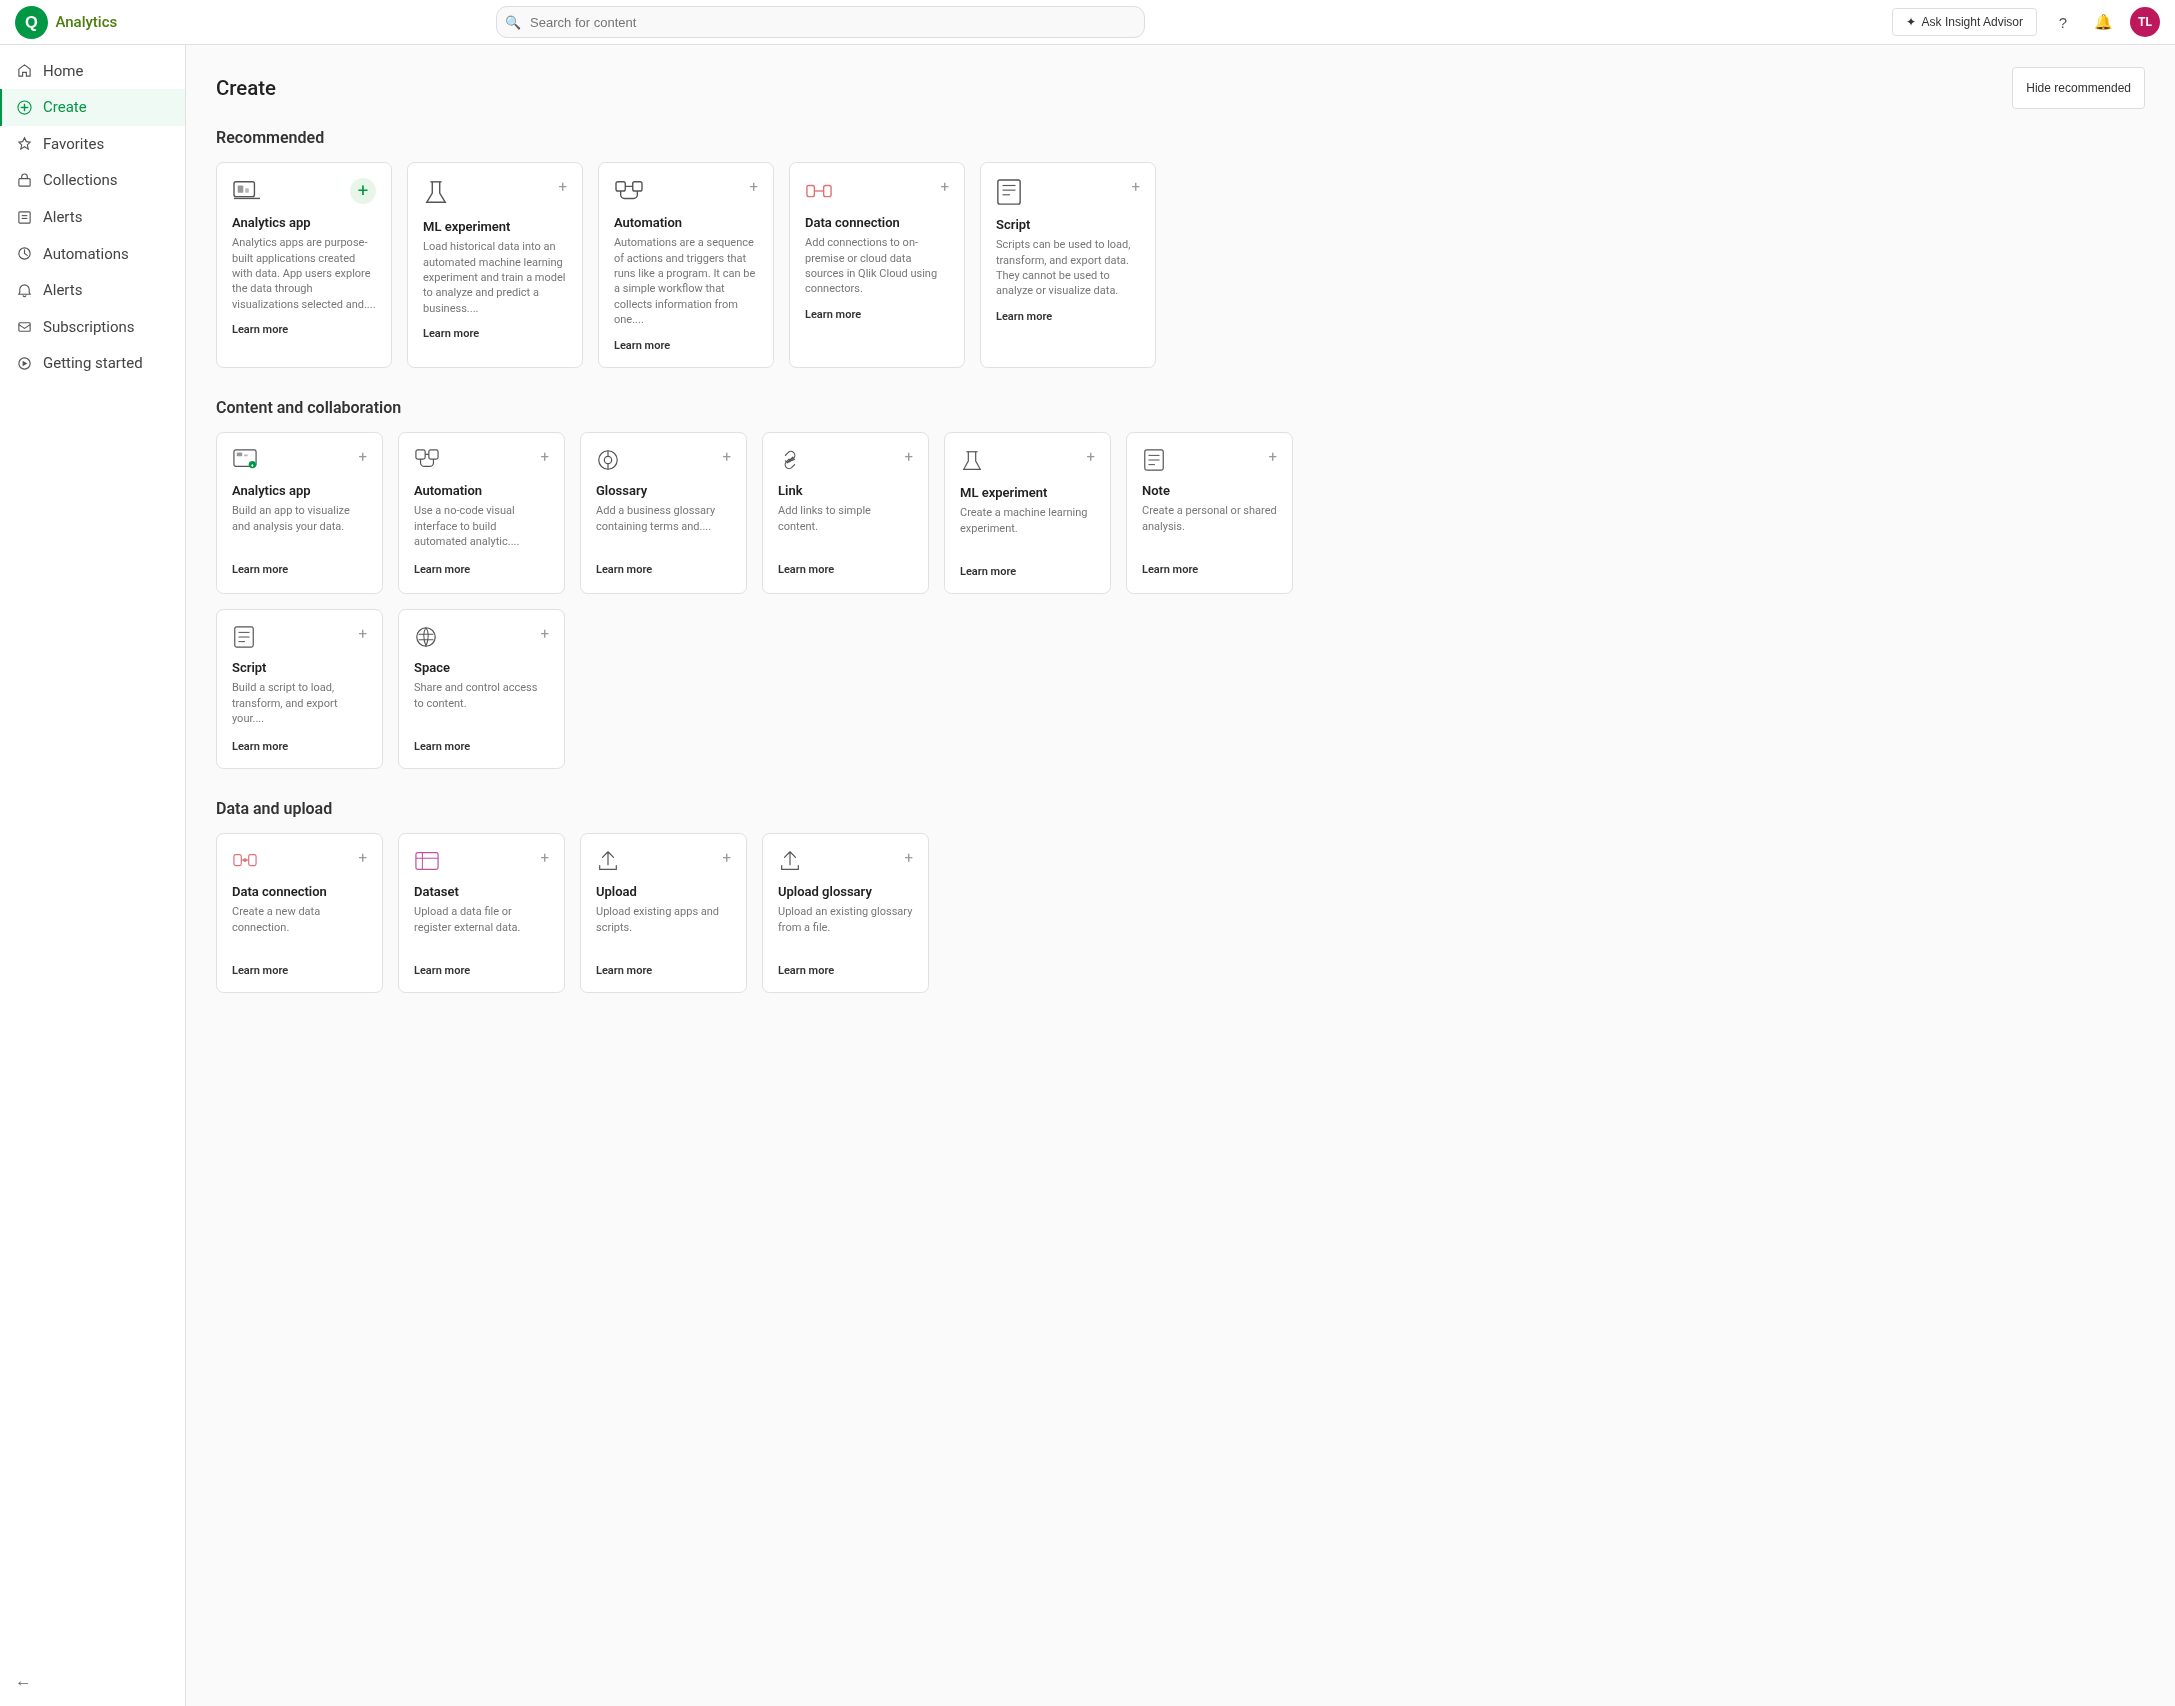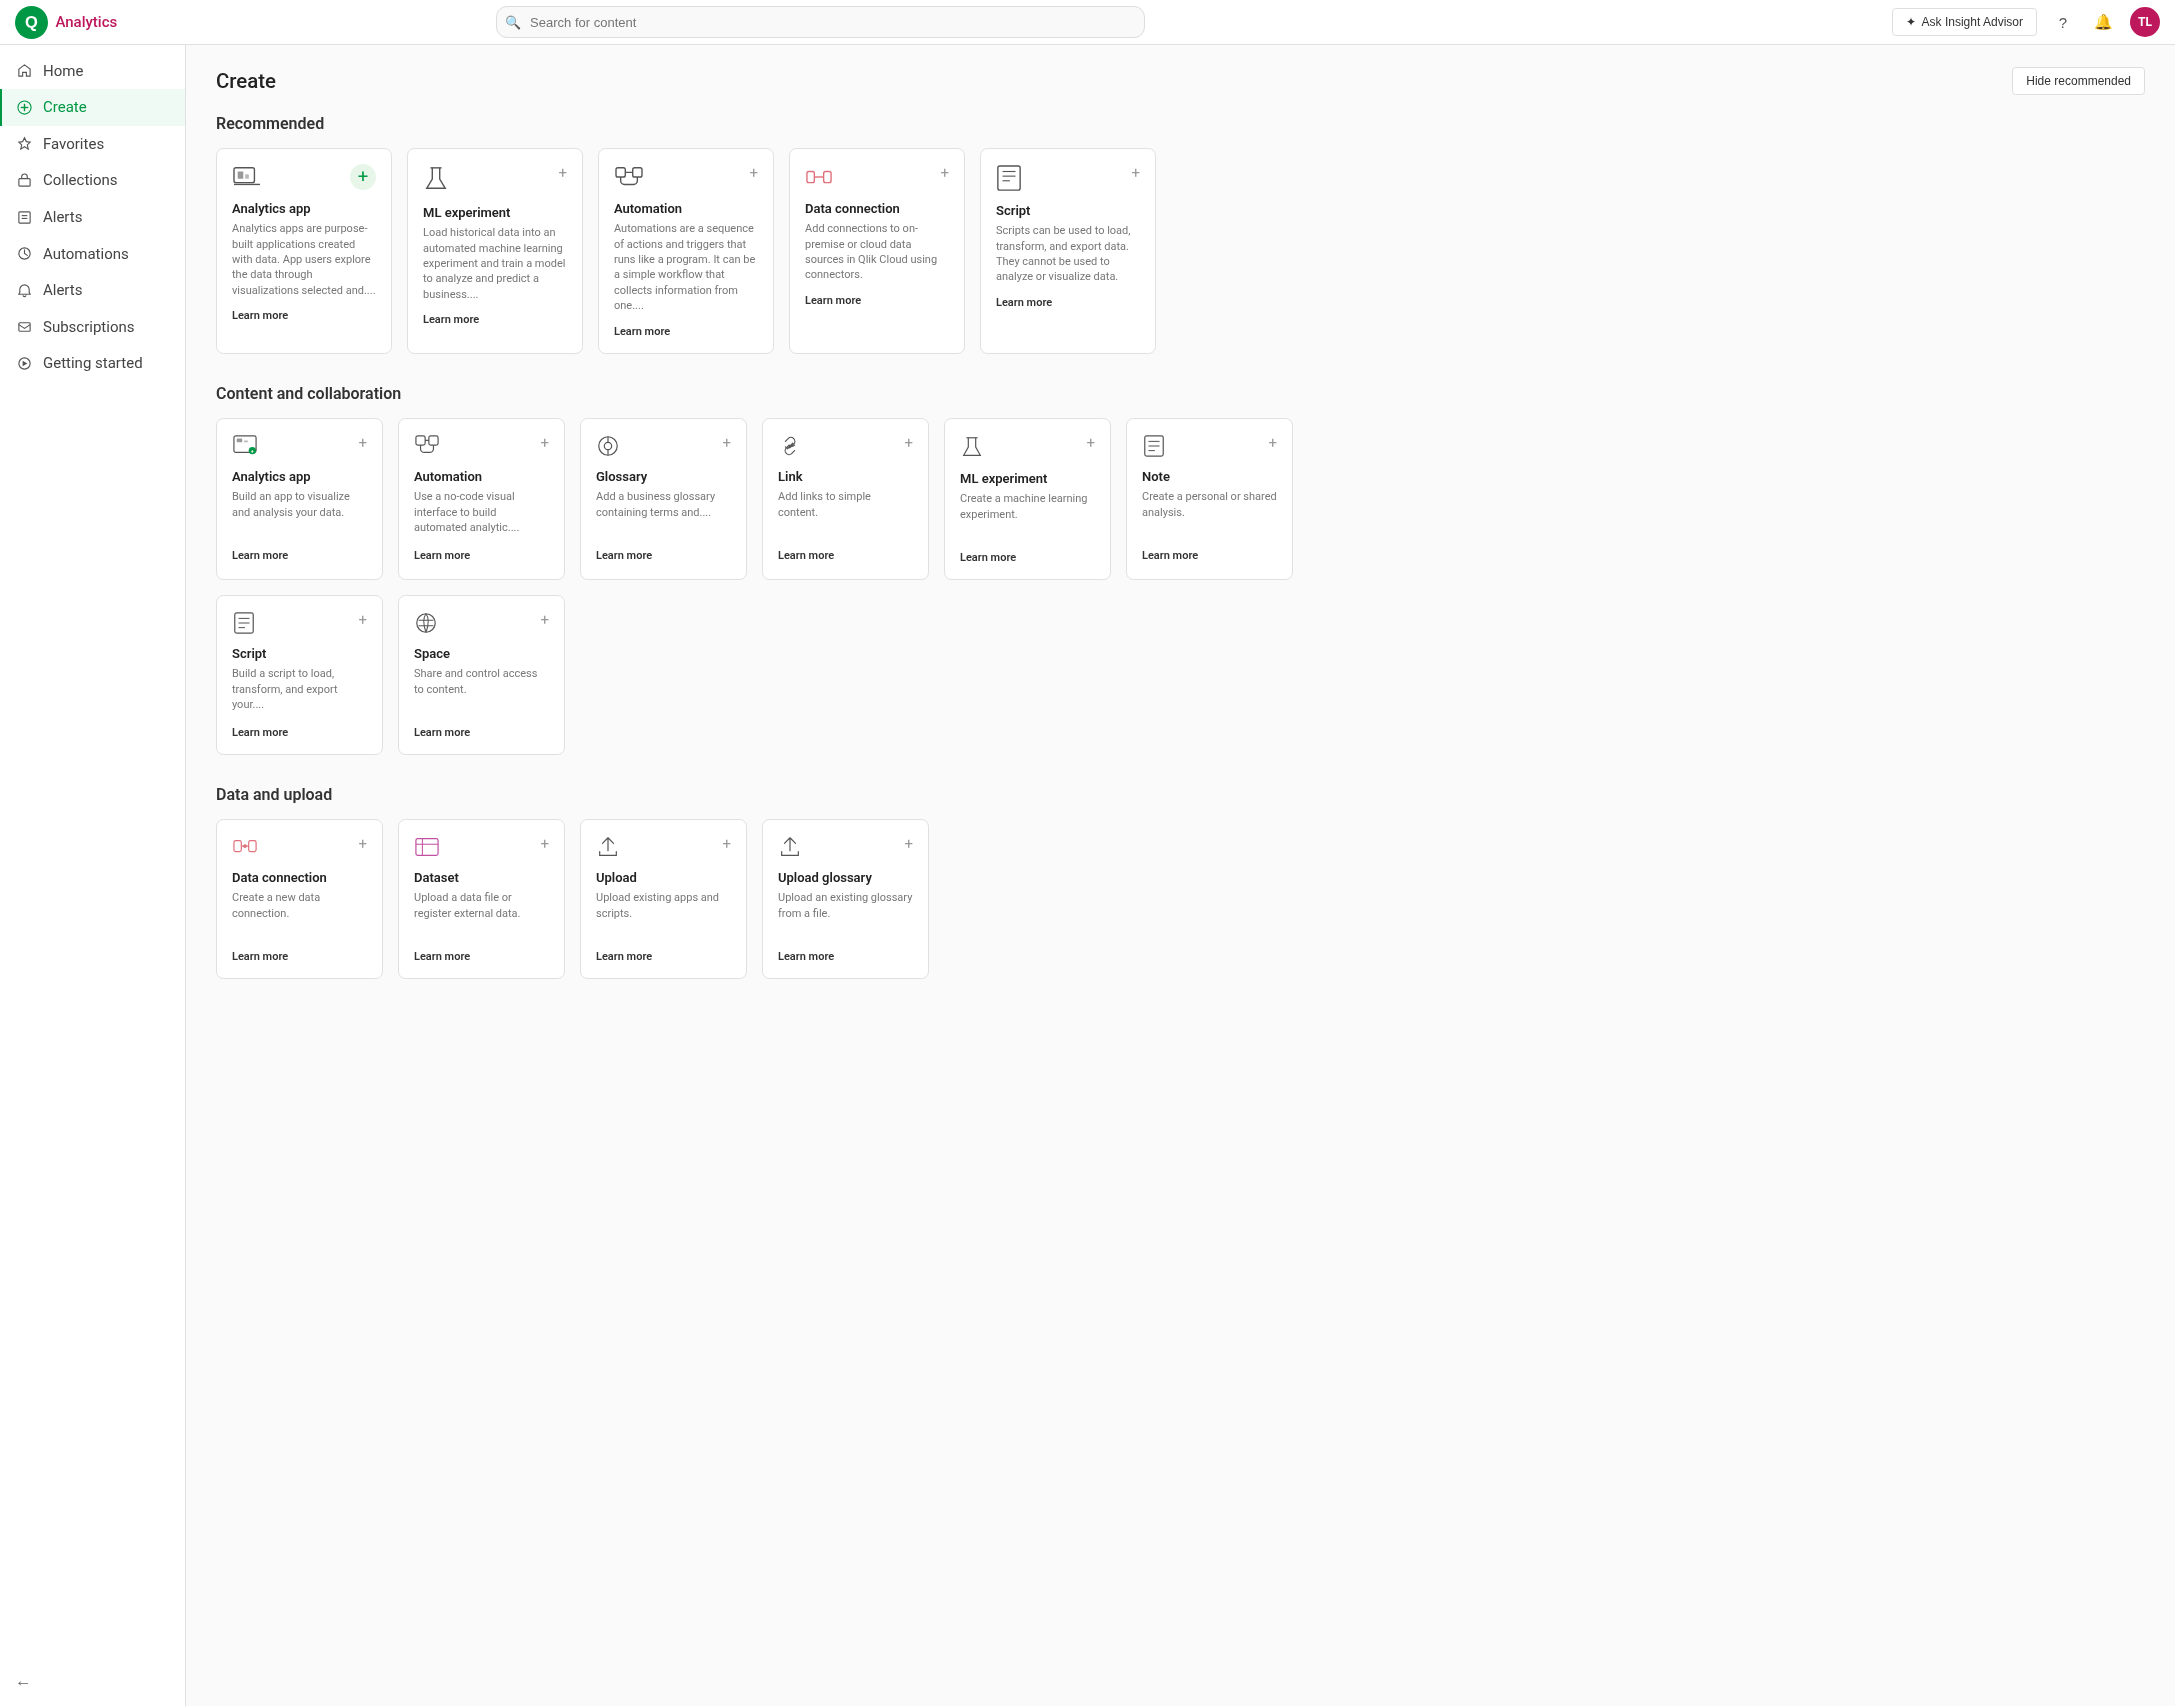--- a/index.html
+++ b/index.html
@@ -7,39 +7,39 @@
 
     
     .app-wrapper { display: flex; flex-direction: column; height: 100vh; }
     .top-bar { display: flex; align-items: center; background: #fff; border-bottom: 0.9px solid #e0e0e0; padding: 0 15px; height: 45px; flex-shrink: 0; gap: 11px; }
     .main-area { display: flex; flex: 1; overflow: hidden; }
     .sidebar { width: 186px; background: #fff; border-right: 0.9px solid #e0e0e0; flex-shrink: 0; padding: 7.4px 0; overflow-y: auto; }
     .content { flex: 1; overflow-y: auto; padding: 22px 30px; background: #fafafa; }
 
     
     .logo-area { display: flex; align-items: center; gap: 7.4px; }
-    .app-name { font-size: 15px; font-weight: 500; color: #be185d; }
+    .app-name { font-size: 15px; font-weight: 500; color: #4d7c0f; }
     .search-bar { flex: 1; max-width: 649px; margin: 0 auto; }
     .search-bar input { width: 100%; padding: 7.4px 15px 7.4px 33px; border: 0.9px solid #ddd; border-radius: 11px; font-size: 13px; color: #666; background: #f9f9f9; }
     .search-container { position: relative; }
     .search-icon-pos { position: absolute; left: 9.3px; top: 50%; transform: translateY(-50%); color: #999; }
     .top-bar-right { display: flex; align-items: center; gap: 11px; margin-left: auto; }
     .insight-btn { display: flex; align-items: center; gap: 5.6px; padding: 5.6px 13px; border: 0.9px solid #ddd; border-radius: 3.7px; background: #fff; cursor: pointer; font-size: 12px; color: #333; }
     .icon-btn { width: 30px; height: 30px; display: flex; align-items: center; justify-content: center; border-radius: 50%; cursor: pointer; color: #555; border: none; background: none; font-size: 15px; }
     .avatar { width: 30px; height: 30px; border-radius: 50%; background: #be185d; color: #fff; display: flex; align-items: center; justify-content: center; font-size: 12px; font-weight: bold; cursor: pointer; }
 
     
     .sidebar-item { display: flex; align-items: center; gap: 9.3px; padding: 9.3px 15px; cursor: pointer; color: #444; font-size: 15px; border-left: 2.8px solid transparent; }
     .sidebar-item.active { border-left-color: #009845; color: #009845; background: #f0faf4; }
     .sidebar-icon { font-size: 14px; width: 16.7px; text-align: center; }
 
     
     .page-header { display: flex; align-items: center; justify-content: space-between; margin-bottom: 18.6px; }
     .page-title { font-size: 20.4px; font-weight: 500; color: #222; }
-    .hide-btn { padding: 6px 13px; border: 0.9px solid #ddd; border-radius: 3.7px; background: #fff; cursor: pointer; font-size: 12px; color: #333; }
+    .hide-btn { padding: 13px 13px; border: 0.9px solid #ddd; border-radius: 3.7px; background: #fff; cursor: pointer; font-size: 12px; color: #333; }
 
     
     .section { margin-bottom: 30px; }
     .section-title { font-size: 16px; font-weight: 600; color: #333; margin-bottom: 15px; }
 
     
     .cards-grid { display: flex; flex-wrap: wrap; gap: 15px; }
     .card { background: #fff; border: 0.9px solid #e0e0e0; border-radius: 7.4px; padding: 15px; width: 167px; min-width: 148px; flex-shrink: 0; position: relative; cursor: pointer; }
     .card-header { display: flex; align-items: flex-start; justify-content: space-between; margin-bottom: 11px; }
     .card-icon { font-size: 20.4px; color: #555; }

